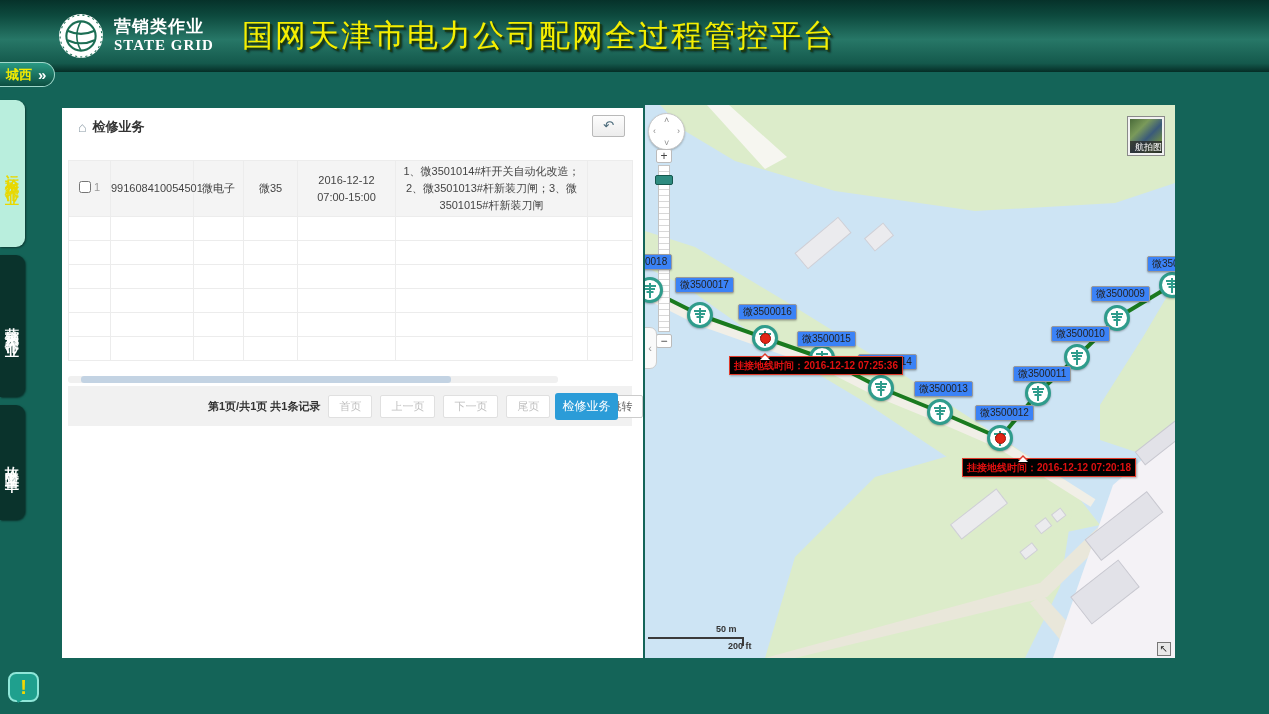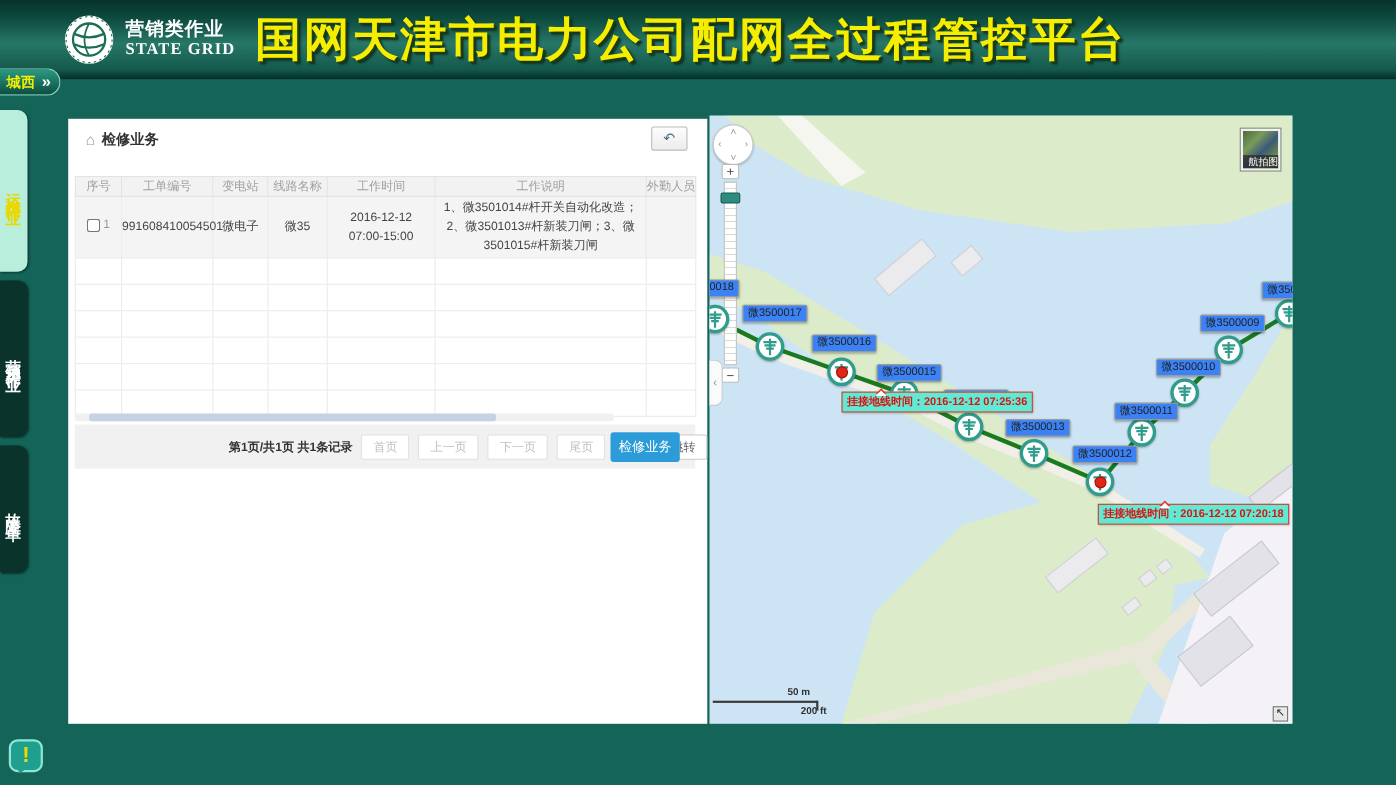--- a/index.html
+++ b/index.html
@@ -8,21 +8,21 @@
   body { position:relative; background:#146458; }
 
   
   .header { position:absolute; left:0; top:0; width:1269px; height:72px;
     background:linear-gradient(180deg,#06322a 0%,#0d4a3e 22%,#277767 55%,#14594c 88%,#052d26 100%);
     display:flex; align-items:center; }
   .logo { margin-left:58px; width:46px; height:46px; }
   .logo-text { margin-left:10px; color:#fff; line-height:1.1; }
   .logo-text .cn { font-size:17px; font-weight:bold; letter-spacing:1px; }
   .logo-text .en { font-family:"Liberation Serif","DejaVu Serif",serif; font-size:15px; font-weight:bold; letter-spacing:1px; }
-  .app-title { margin-left:18px; font-size:42px; font-weight:700; color:#f6ee00; letter-spacing:2px;
+  .app-title { margin-left:28px; font-size:31px; font-weight:400; color:#f6ee00; letter-spacing:2px;
     text-shadow:2px 2px 0 #1c3a10, 3px 3px 2px rgba(0,0,0,.55); }
 
   
   .region-tab { position:absolute; left:0; top:62px; height:25px; padding:0 8px 0 6px;
     background:linear-gradient(180deg,#2a9a84,#0c4e41); border:1px solid #9fd8cb; border-left:none;
     border-radius:0 13px 13px 0; display:flex; align-items:center; gap:6px; cursor:pointer; }
   .region-tab .name { color:#f4ec00; font-size:13px; font-weight:bold; }
   .region-tab .arrows { color:#fff; font-size:15px; font-weight:bold; line-height:1; }
 
   
@@ -95,22 +95,22 @@
     align-items:center; justify-content:center; cursor:pointer; }
 
   .tower { position:absolute; width:26px; height:26px; border-radius:50%; background:#fff;
     border:3px solid #2f9c8c; box-shadow:0 1px 2px rgba(0,0,0,.3); display:flex; align-items:center;
     justify-content:center; cursor:pointer; }
   .tower .dot { position:absolute; left:5px; top:5px; width:11px; height:11px; border-radius:50%;
     background:#e22616; border:1px solid #9e1208; }
   .mlabel { position:absolute; background:#3b82f6; border:1px solid #9a9a9a; border-radius:2px;
     box-shadow:0 1px 2px rgba(0,0,0,.25); color:#222; font-size:10px; line-height:14px;
     padding:0 4px; white-space:nowrap; cursor:pointer; }
-  .rtip { position:absolute; background:#5eead4; border:1px solid #e03a2a; color:#e01010; font-weight:bold;
-    font-size:10px; line-height:15px; padding:1px 4px; white-space:nowrap; box-shadow:1px 1px 2px rgba(0,0,0,.3);margin-left:36px; }
+  .rtip { position:absolute; background:#000000; border:1px solid #e03a2a; color:#e01010; font-weight:bold;
+    font-size:10px; line-height:15px; padding:1px 4px; white-space:nowrap; box-shadow:1px 1px 2px rgba(0,0,0,.3); }
   .rtip:before { content:""; position:absolute; top:-9px; border:5px solid transparent; border-bottom-color:#e03a2a; }
   .rtip:after  { content:""; position:absolute; top:-7px; border:5px solid transparent; border-bottom-color:#fff; }
   .rtip.t1:before { left:30px; } .rtip.t1:after { left:30px; }
   .rtip.t2:before { left:55px; } .rtip.t2:after { left:55px; }
 
   .scalebar { position:absolute; left:3px; top:519px; width:110px; color:#333; font-size:9px; font-weight:bold; }
   .scalebar .m-label { position:absolute; left:68px; top:0; }
   .scalebar .bar { position:absolute; left:0; top:13px; width:95px; border-top:2px solid #3a3a3a; }
   .scalebar .tick { position:absolute; left:94px; top:13px; height:9px; border-left:2px solid #3a3a3a; }
   .scalebar .ft-label { position:absolute; left:80px; top:17px; }
@@ -164,29 +164,20 @@
     <colgroup>
       <col style="width:42px">
         <col style="width:83px">
         <col style="width:50px">
         <col style="width:54px">
       <col style="width:98px">
         <col style="width:192px">
         <col style="width:45px">
     </colgroup>
     <tbody>
-        <tr>
-      <th>序号</th>
-      <th>工单编号</th>
-      <th>变电站</th>
-      <th>线路名称</th>
-      <th>工作时间</th>
-      <th>工作说明</th>
-      <th>外勤人员</th>
-    </tr>
     <tr class="data-row">
       <td><span class="chk">
         <input type="checkbox" style="">
         <span>1</span>
             </span></td>
       <td>991608410054501</td>
       <td>微电子</td>
       <td>微35</td>
       <td>
         <div>2016-12-12</div>

